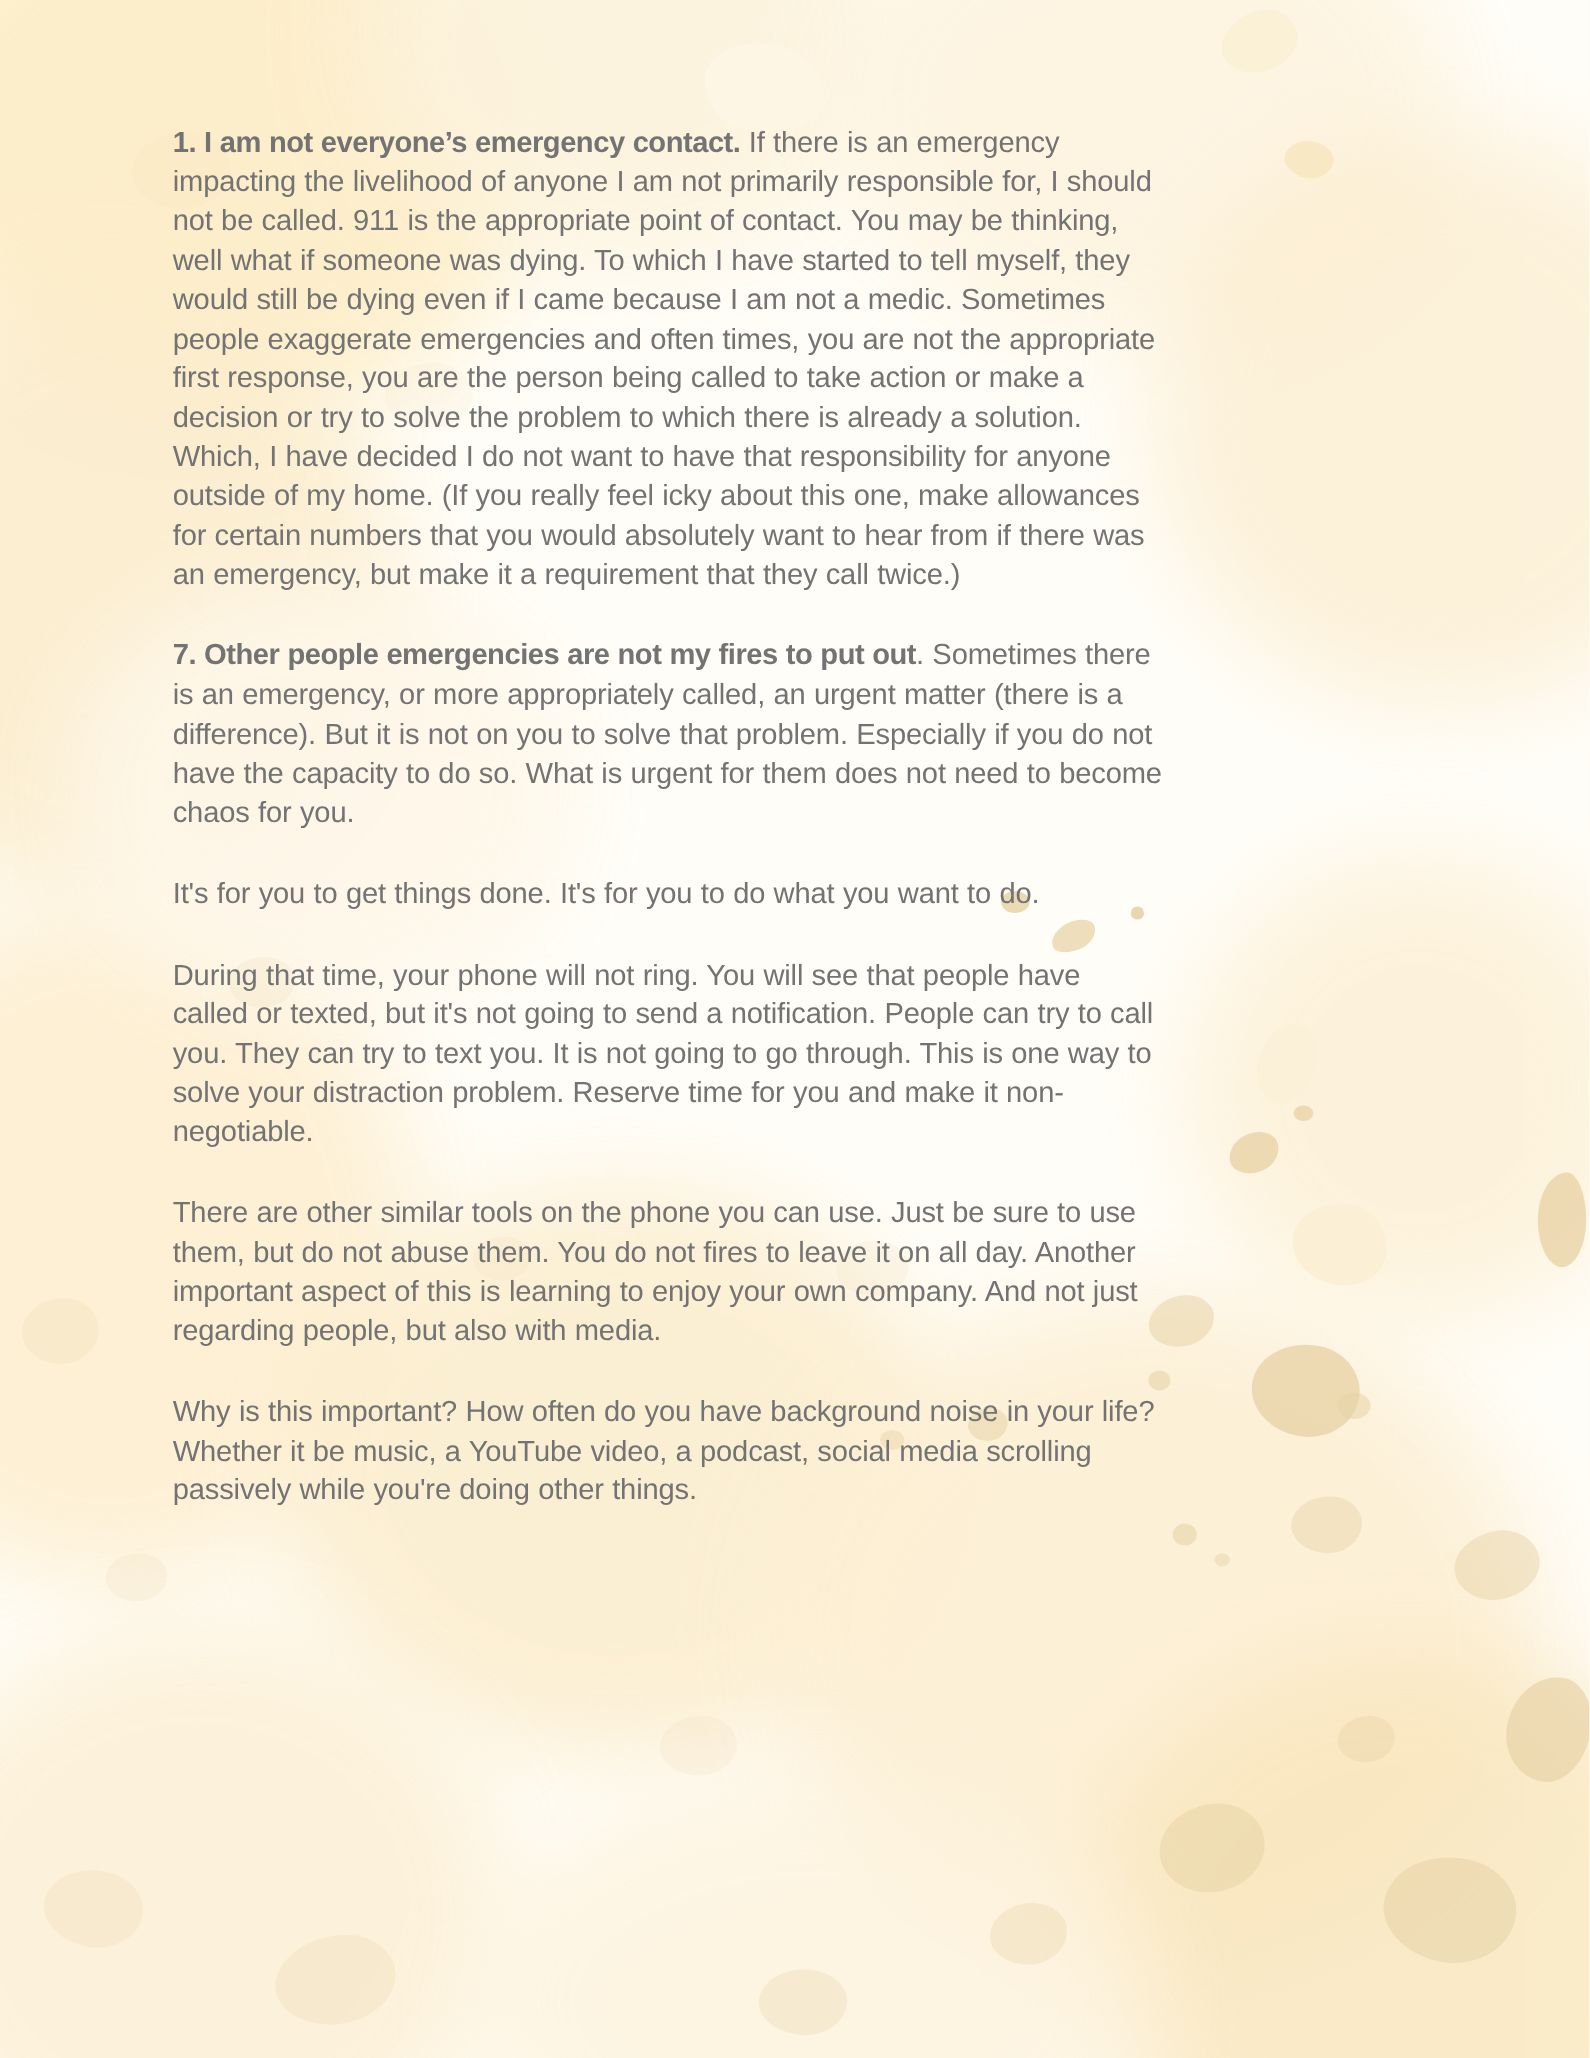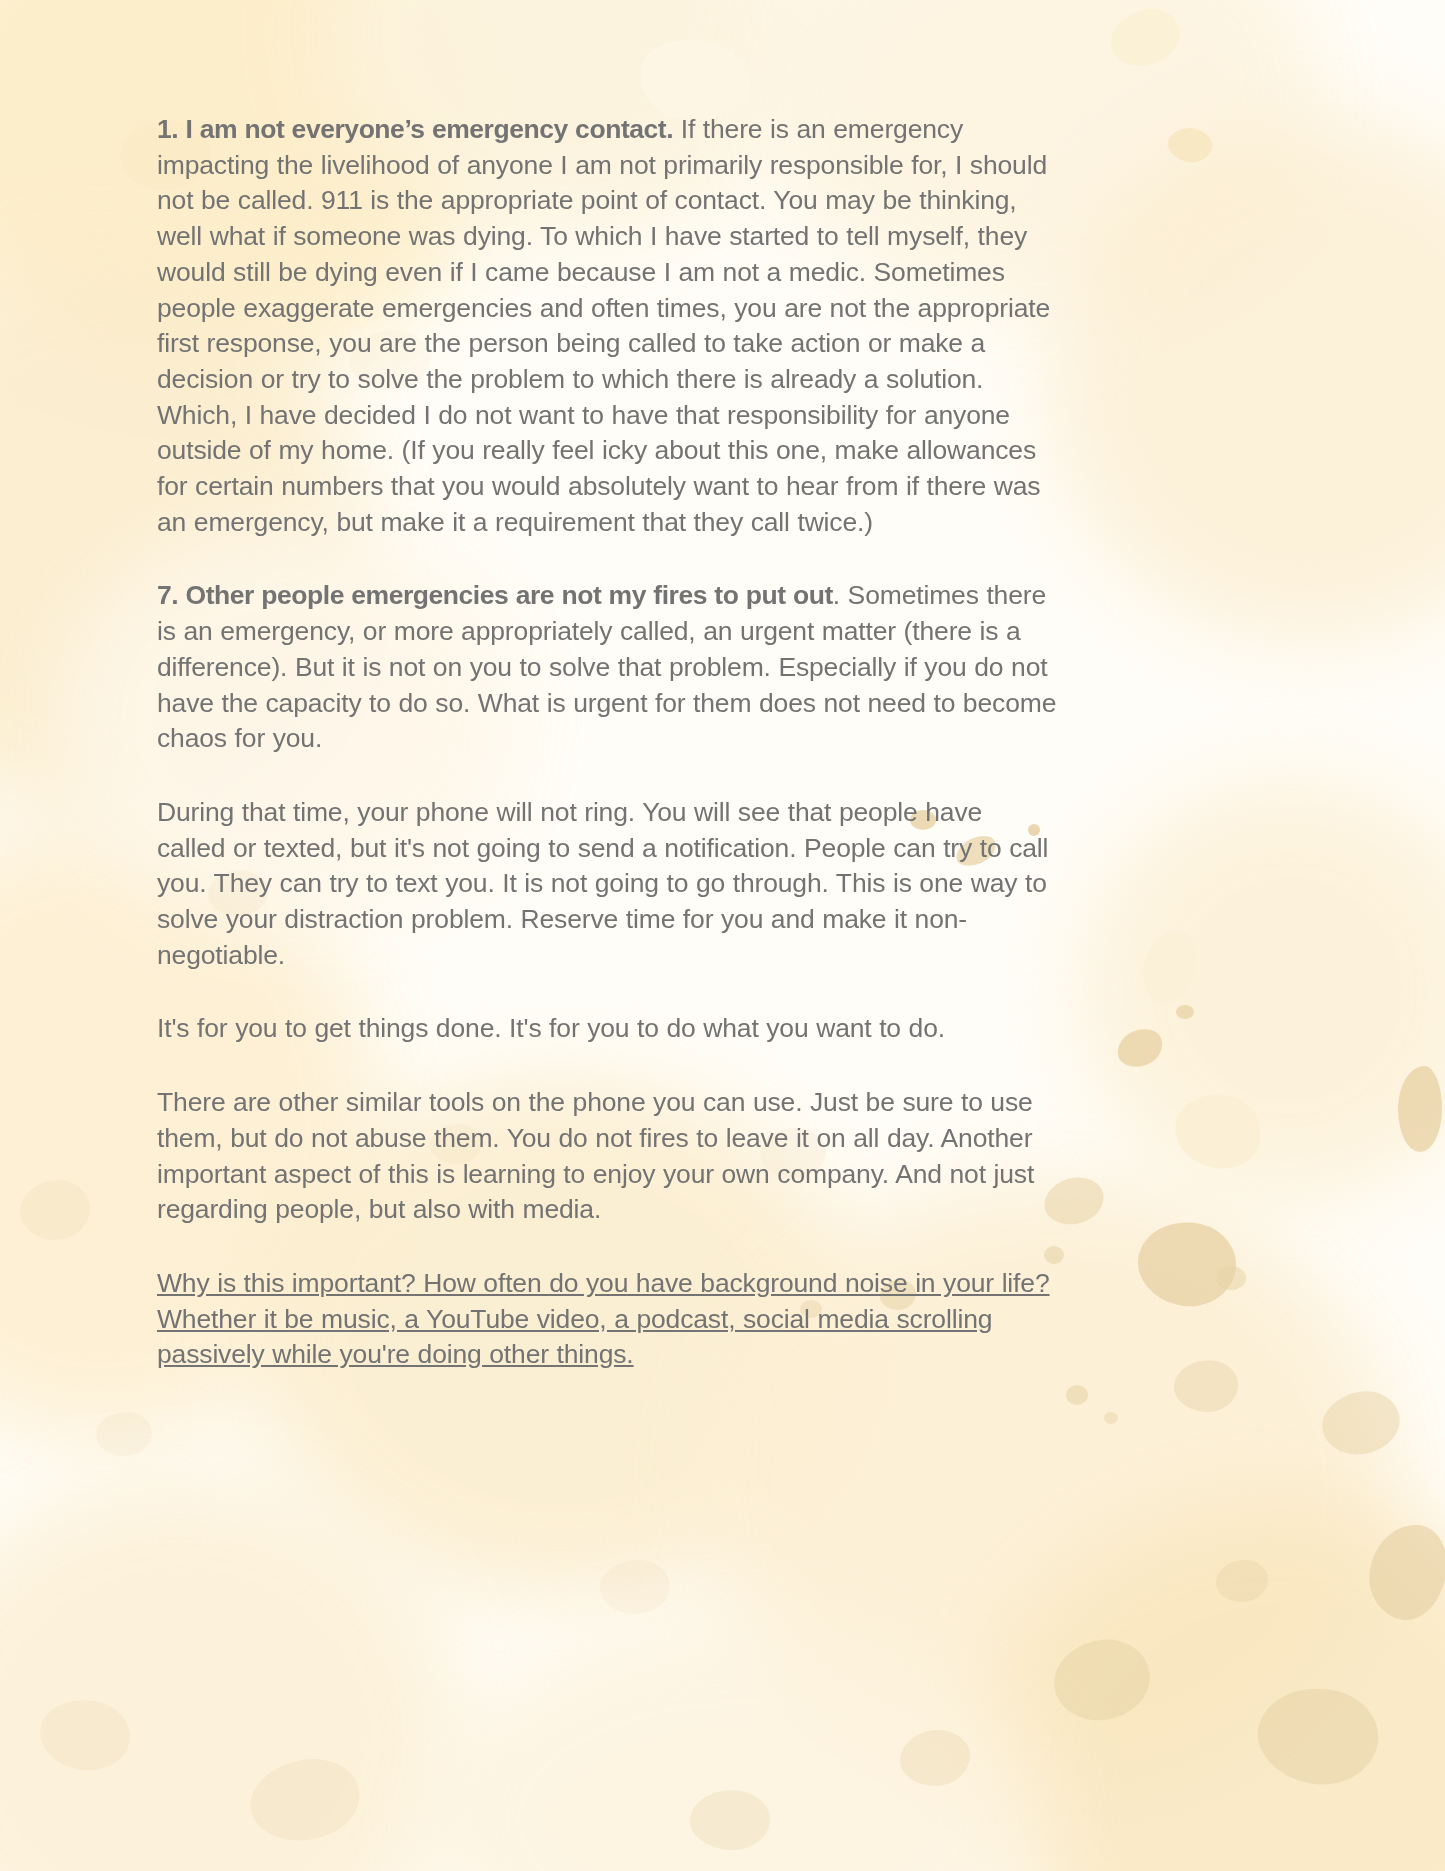--- a/index.html
+++ b/index.html
@@ -48,21 +48,21 @@
 
   p.para {
     margin: 0 0 38px 0;
     font-size: 26.5px;
     line-height: 35.7px;
     color: #737373;
     letter-spacing: -0.15px;
     font-weight: 400;
     word-spacing: 0.4px;
   }
-  p.para:last-child { margin-bottom: 0; text-decoration: underline; }
+  p.para:last-child { margin-bottom: 0; }
 
   .lead {
     font-weight: 700;
     letter-spacing: -0.45px;
   }
 </style>
 </head>
 <body>
 
 <div id="page">
@@ -124,25 +124,25 @@
 
     <p class="para">
       <span class="lead">1. I am not everyone’s emergency contact.</span><span> If there is an emergency impacting the livelihood of anyone I am not primarily responsible for, I should not be called. 911 is the appropriate point of contact. You may be thinking, well what if someone was dying. To which I have started to tell myself, they would still be dying even if I came because I am not a medic. Sometimes people exaggerate emergencies and often times, you are not the appropriate first response, you are the person being called to take action or make a decision or try to solve the problem to which there is already a solution. Which, I have decided I do not want to have that responsibility for anyone outside of my home. (If you really feel icky about this one, make allowances for certain numbers that you would absolutely want to hear from if there was an emergency, but make it a requirement that they call twice.)</span>
     </p>
 
     <p class="para">
       <span class="lead">7. Other people emergencies are not my fires to put out</span><span>. Sometimes there is an emergency, or more appropriately called, an urgent matter (there is a difference). But it is not on you to solve that problem. Especially if you do not have the capacity to do so. What is urgent for them does not need to become chaos for you.</span>
     </p>
 
     <p class="para">
-      <span>During that time, your phone will not ring. You will see that people have called or texted, but it's not going to send a notification. People can try to call you. They can try to text you. It is not going to go through. This is one way to solve your distraction problem. Reserve time for you and make it non-negotiable.</span>
+      <span>It's for you to get things done. It's for you to do what you want to do.</span>
     </p>
 
     <p class="para">
-      <span>It's for you to get things done. It's for you to do what you want to do.</span>
+      <span>During that time, your phone will not ring. You will see that people have called or texted, but it's not going to send a notification. People can try to call you. They can try to text you. It is not going to go through. This is one way to solve your distraction problem. Reserve time for you and make it non-negotiable.</span>
     </p>
 
     <p class="para">
       <span>There are other similar tools on the phone you can use. Just be sure to use them, but do not abuse them. You do not fires to leave it on all day. Another important aspect of this is learning to enjoy your own company. And not just regarding people, but also with media.</span>
     </p>
 
     <p class="para">
       <span>Why is this important? How often do you have background noise in your life? Whether it be music, a YouTube video, a podcast, social media scrolling passively while you're doing other things.</span>
     </p>
 

